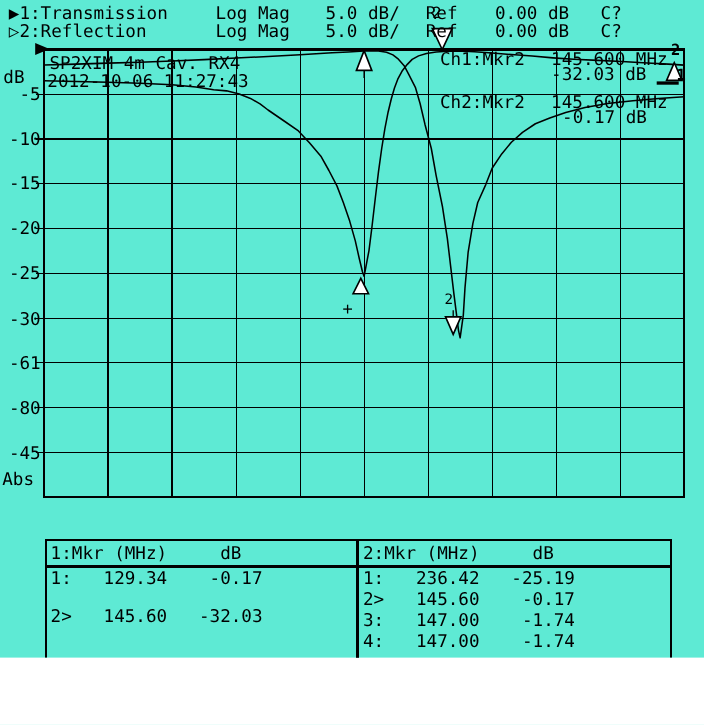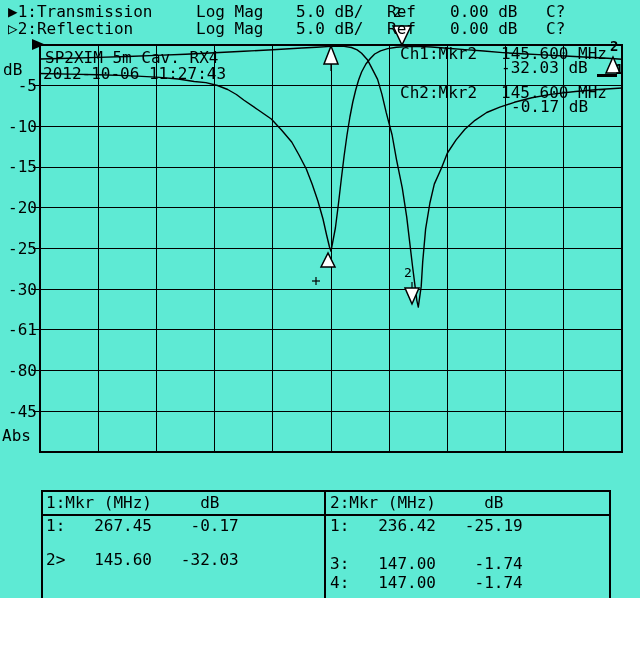--- a/index.html
+++ b/index.html
@@ -90,21 +90,21 @@
   <div class="t" style="left:296px;top:21px">5.0 dB/</div>
   <div class="t" style="left:387px;top:21px">Ref</div>
   <div class="t" style="left:450px;top:21px">0.00 dB</div>
   <div class="t" style="left:546px;top:21px">C?</div>
 
   <div class="mkd" style="left:393px;top:6px">2</div>
   <div class="mkd s" style="left:404px;top:266px">2</div>
   <div class="mkd b" style="left:610px;top:40px">2</div>
   <div class="mkd b" style="left:615px;top:63px">1</div>
 
-  <div class="t" style="left:45px;top:50px">SP2XIM 5m Cav. RX4</div>
+  <div class="t" style="left:45px;top:50px">SP2XIM 4m Cav. RX4</div>
   <div class="t" style="left:43px;top:66px">2012-10-06 11:27:43</div>
 
   <div class="t" style="left:400px;top:46px">Ch1:Mkr2</div>
   <div class="t" style="left:501px;top:46px">145.600 MHz</div>
   <div class="t" style="left:501px;top:60px">-32.03 dB</div>
   <div class="t" style="left:400px;top:85px">Ch2:Mkr2</div>
   <div class="t" style="left:501px;top:85px">145.600 MHz</div>
   <div class="t" style="left:511px;top:99px">-0.17 dB</div>
 
   <div class="t" style="left:3px;top:62px">dB</div>
@@ -114,21 +114,22 @@
   <div class="tick" style="left:3px;top:200.1px">-20</div>
   <div class="tick" style="left:3px;top:240.8px">-25</div>
   <div class="tick" style="left:3px;top:281.5px">-30</div>
   <div class="tick" style="left:3px;top:322.2px">-61</div>
   <div class="tick" style="left:3px;top:362.9px">-80</div>
   <div class="tick" style="left:3px;top:403.6px">-45</div>
   <div class="t" style="left:2px;top:428px">Abs</div>
 
 
   <div class="t" style="left:46px;top:495px">1:Mkr (MHz)     dB</div>
-  <div class="t" style="left:46px;top:518px">1:   267.45    -0.17</div>
+  <div class="t" style="left:46px;top:518px">1:   129.34    -0.17</div>
   <div class="t" style="left:46px;top:552px">2&gt;   145.60   -32.03</div>
 
   <div class="t" style="left:330px;top:495px">2:Mkr (MHz)     dB</div>
   <div class="t" style="left:330px;top:518px">1:   236.42   -25.19</div>
+  <div class="t" style="left:330px;top:537px">2&gt;   145.60    -0.17</div>
   <div class="t" style="left:330px;top:556px">3:   147.00    -1.74</div>
   <div class="t" style="left:330px;top:575px">4:   147.00    -1.74</div>
 
 </div>
 
 </body></html>

